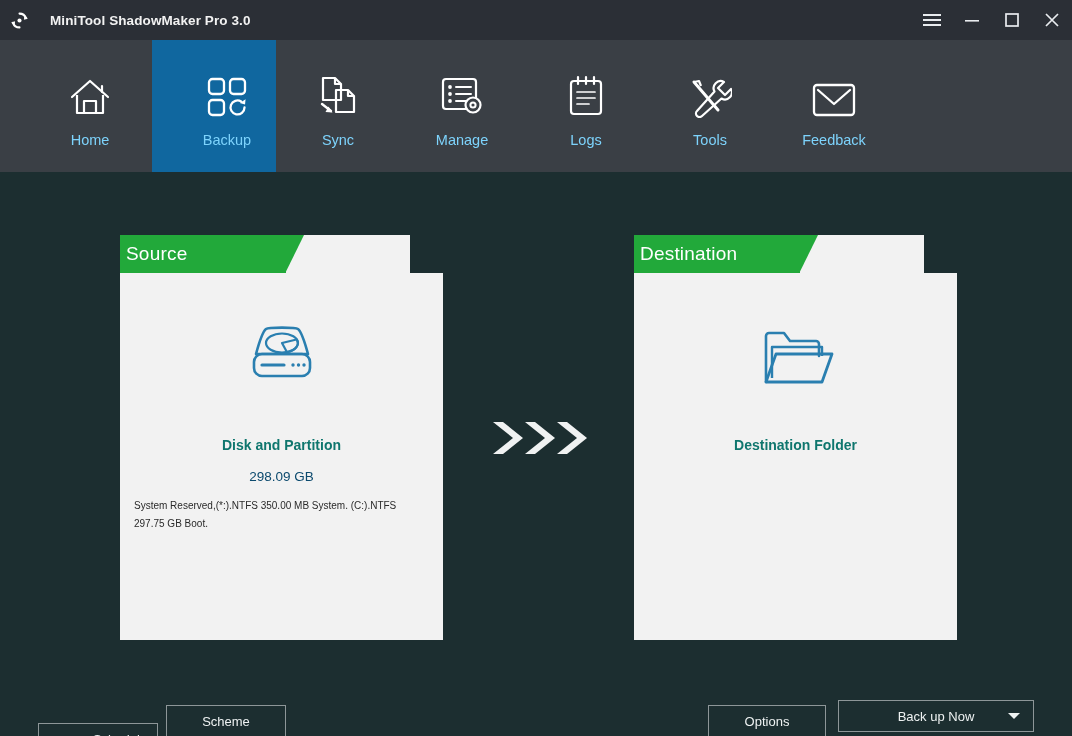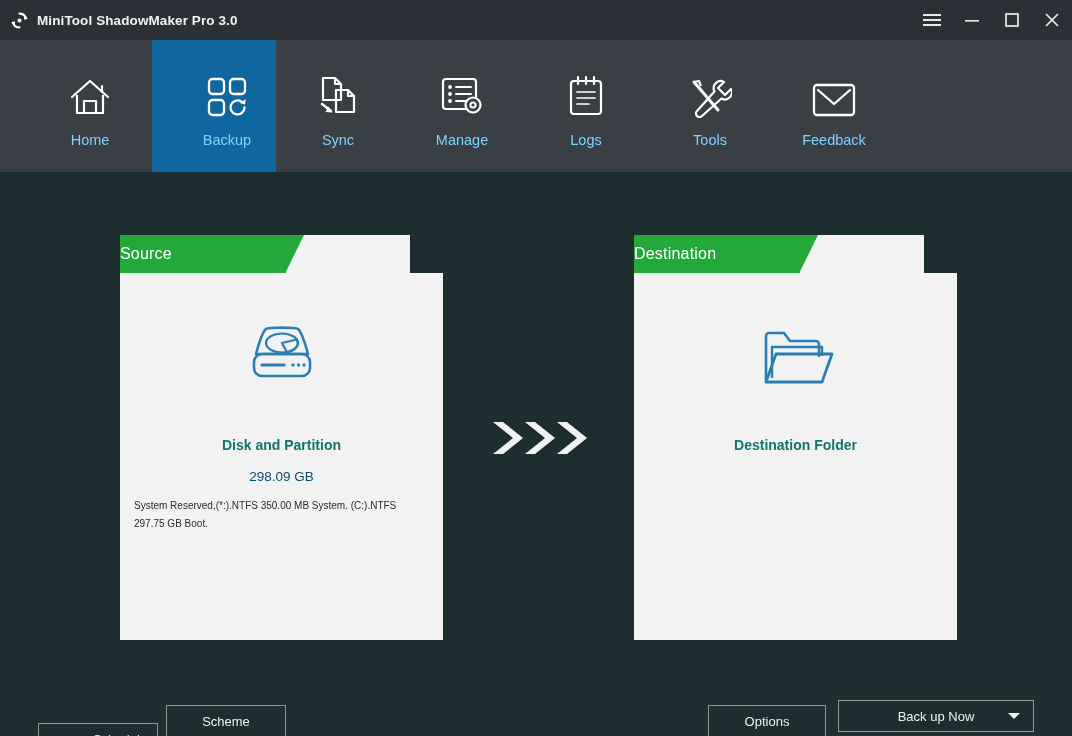--- a/index.html
+++ b/index.html
@@ -12,21 +12,21 @@
   }
   #app { position:relative; width:1072px; height:736px; background:#1c2e30; }
 
   
   .titlebar {
     position:absolute; top:0; left:0; width:1072px; height:40px;
     background:#2b2f36;
     display:flex; align-items:center;
   }
   .tb-logo { width:30px; height:40px; display:flex; align-items:center; justify-content:center; margin-left:4px; }
-  .tb-title { font-size:13.5px; font-weight:bold; color:#f2f2f2; letter-spacing:.1px; margin-left:3px; }
+  .tb-title { font-size:13.5px; font-weight:bold; color:#f2f2f2; letter-spacing:.1px; margin-left:16px; }
   .tb-spacer { flex:1 1 auto; }
   .tb-btns { display:flex; align-items:center; height:40px; }
   .tb-btn {
     width:40px; height:40px; display:flex; align-items:center; justify-content:center;
     cursor:default;
   }
 
   
   .navbar {
     position:absolute; top:40px; left:0; width:1072px; height:132px;
@@ -47,22 +47,22 @@
   .main { position:absolute; top:172px; left:0; width:1072px; height:564px; background:#1c2e30; }
 
   .panel { position:absolute; top:63px; }
   .panel-tab {
     position:relative; height:38px; width:290px;
   }
   .tab-green {
     position:absolute; left:0; top:0; height:38px; width:166px;
     background:#22a93a;
     display:flex; align-items:center;
-    padding-left:0;
-    font-size:16px; color:#ffffff;
+    padding-left:6px;
+    font-size:19px; color:#ffffff;
     letter-spacing:.2px;
   }
   .tab-notch {
     position:absolute; left:150px; top:0; width:34px; height:38px;
     background:#22a93a;
     clip-path:polygon(0 0, 100% 0, 45% 100%, 0 100%);
   }
   .tab-white {
     position:absolute; left:0; top:0; height:38px; width:100%;
     background:#f2f2f2;

